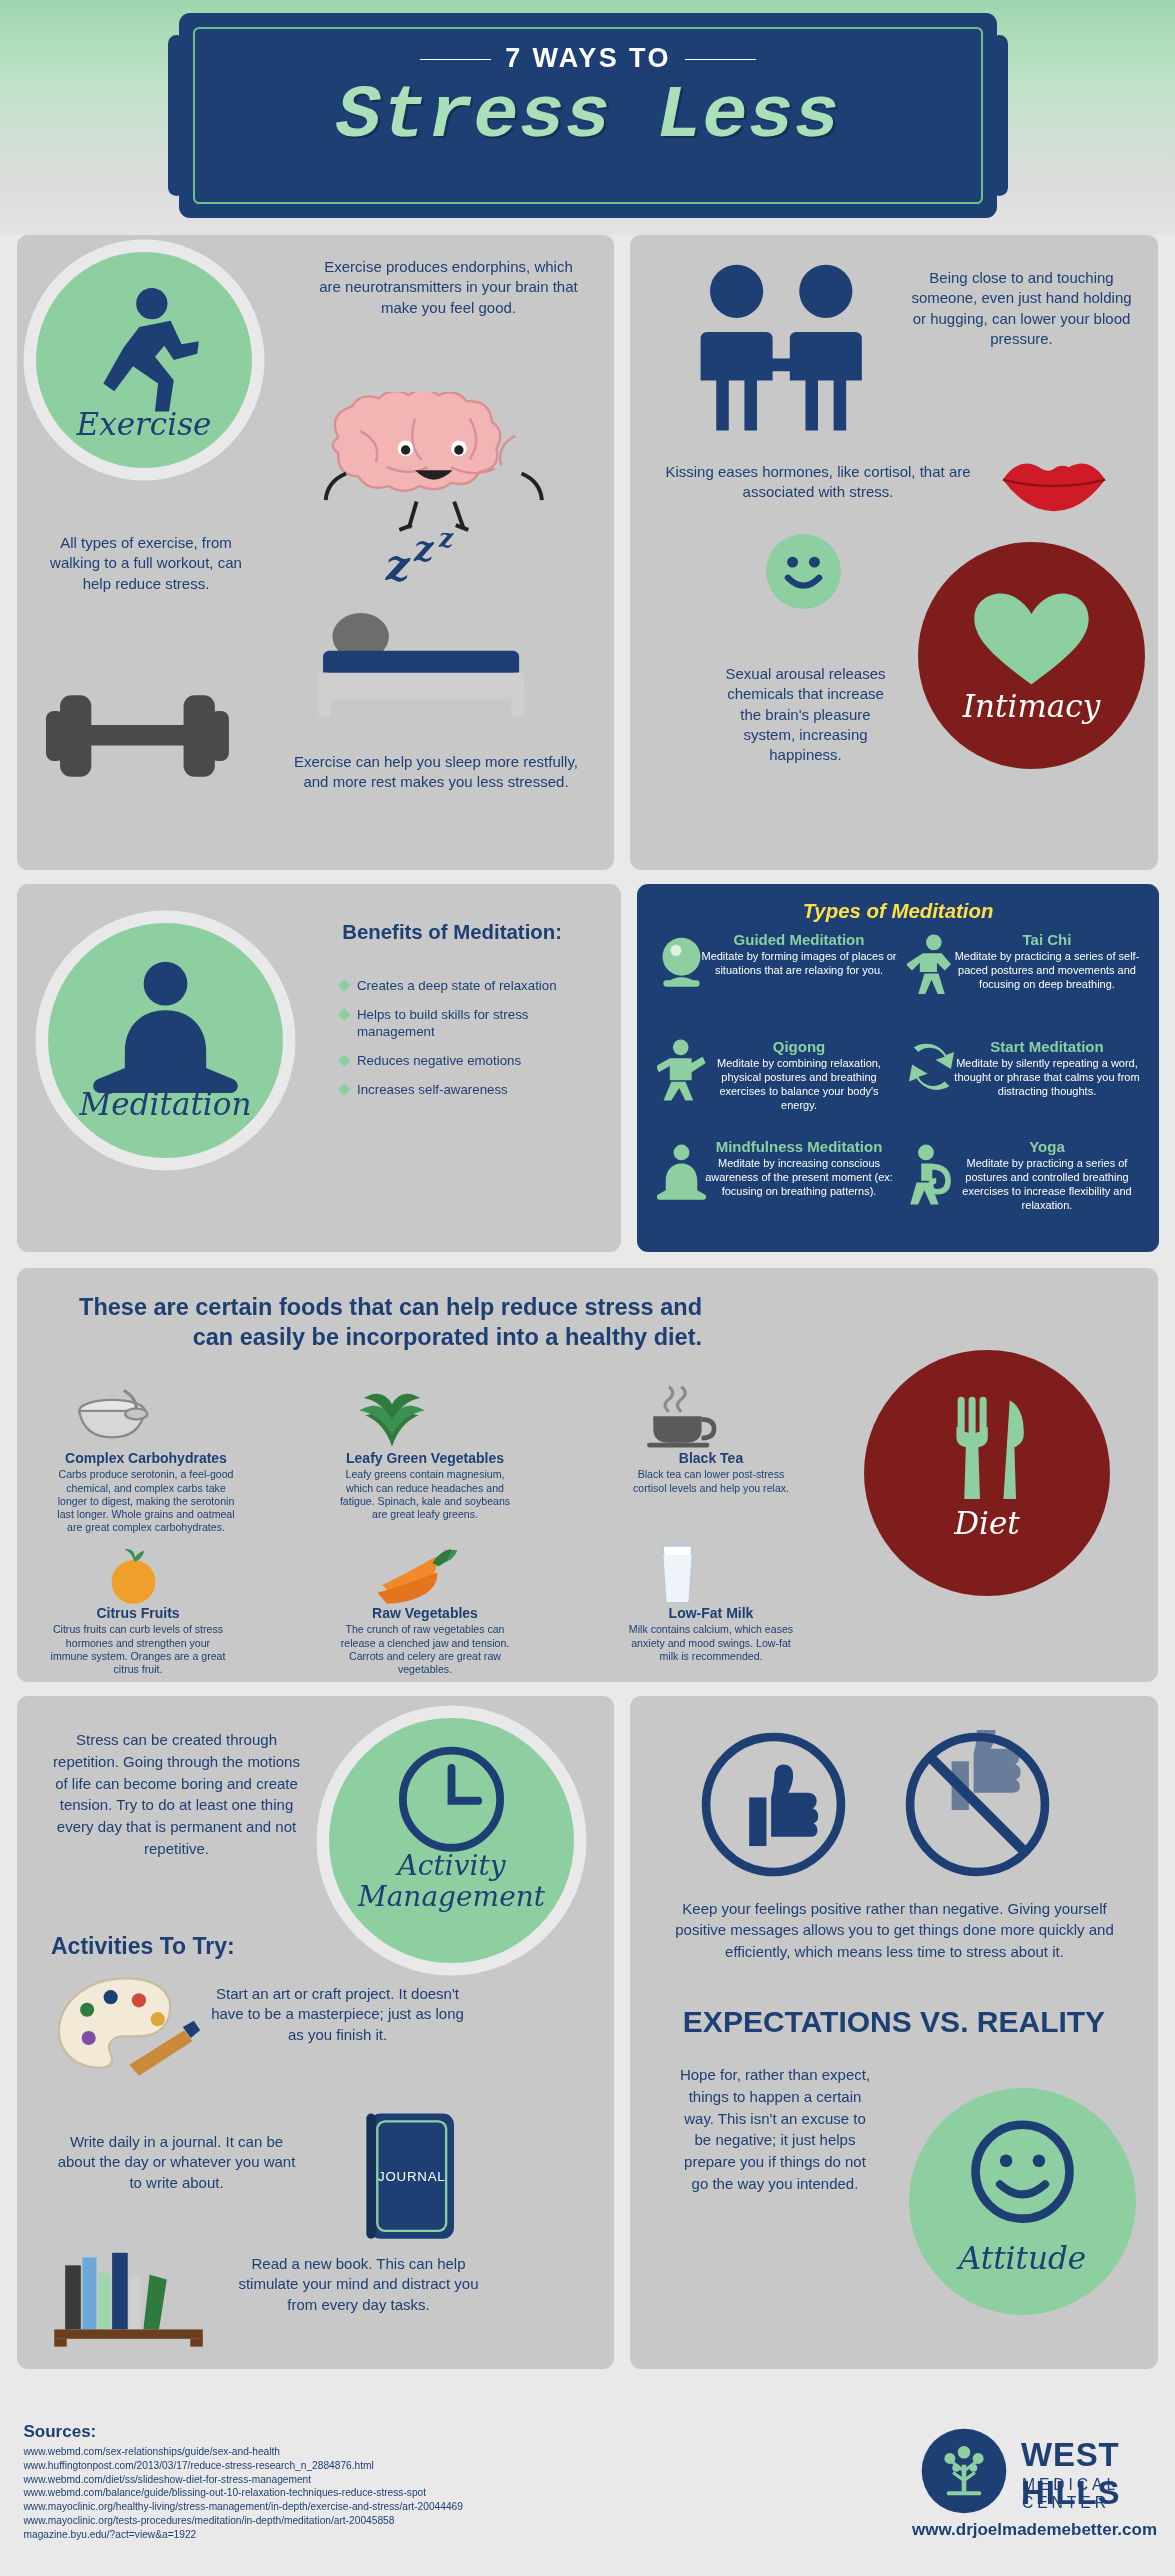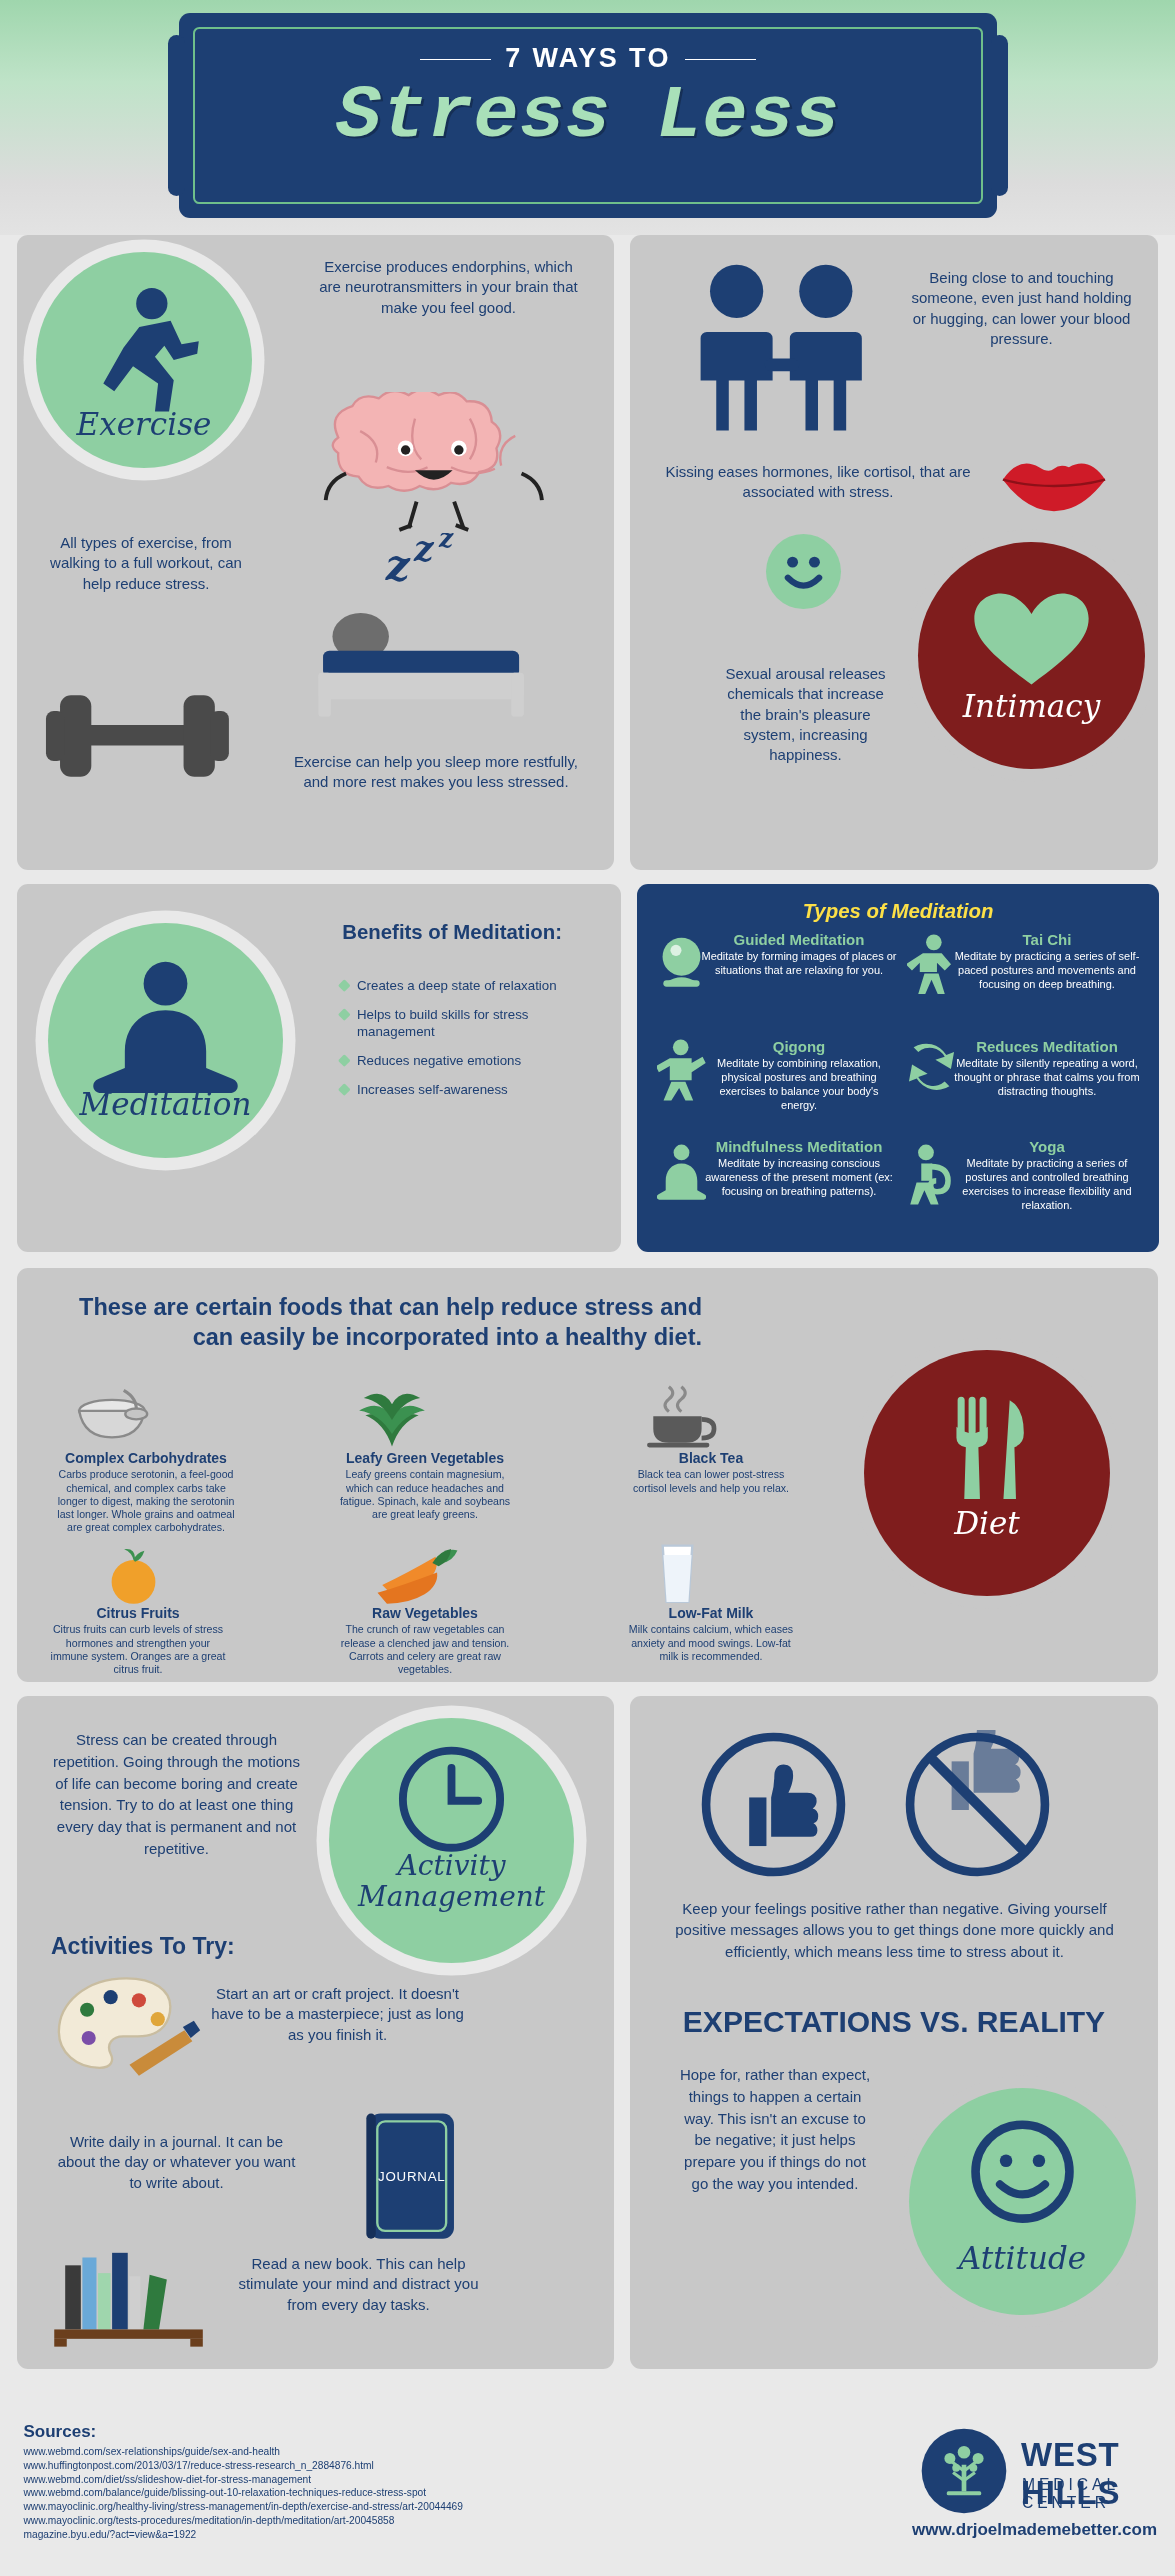--- a/index.html
+++ b/index.html
@@ -257,21 +257,21 @@
     <div class="mt" style="left:64px; top:154px;">
       <div class="t">Qigong</div>
       <div class="d">Meditate by combining relaxation, physical postures and breathing exercises to balance your body's energy.</div>
     </div>
 
     <svg style="position:absolute; left:270px; top:154px;" width="49" height="56" viewBox="0 0 62 72">
       <path d="M14 18 a22 22 0 0 1 34 6 l-12 4 l20 12 l4-22 l-10 4 a30 30 0 0 0-42-10z" fill="#8ecfa2"></path>
       <path d="M48 56 a22 22 0 0 1-34-6 l12-4 l-20-12 l-4 22 l10-4 a30 30 0 0 0 42 10z" fill="#8ecfa2"></path>
     </svg>
     <div class="mt" style="left:312px; top:154px;">
-      <div class="t">Reduces Meditation</div>
+      <div class="t">Start Meditation</div>
       <div class="d">Meditate by silently repeating a word, thought or phrase that calms you from distracting thoughts.</div>
     </div>
 
     <svg style="position:absolute; left:20.4px; top:259px;" width="49" height="60" viewBox="0 0 62 76">
       <circle cx="31" cy="12" r="10" fill="#8ecfa2"></circle>
       <path d="M31 26 c-13 0-20 10-20 22 v12 l-9 5 c-4 2-3 7 2 7 h54 c5 0 6-5 2-7 l-9-5 v-12 c0-12-7-22-20-22z" fill="#8ecfa2"></path>
     </svg>
     <div class="mt" style="left:64px; top:254px;">
       <div class="t">Mindfulness Meditation</div>
       <div class="d">Meditate by increasing conscious awareness of the present moment (ex: focusing on breathing patterns).</div>

